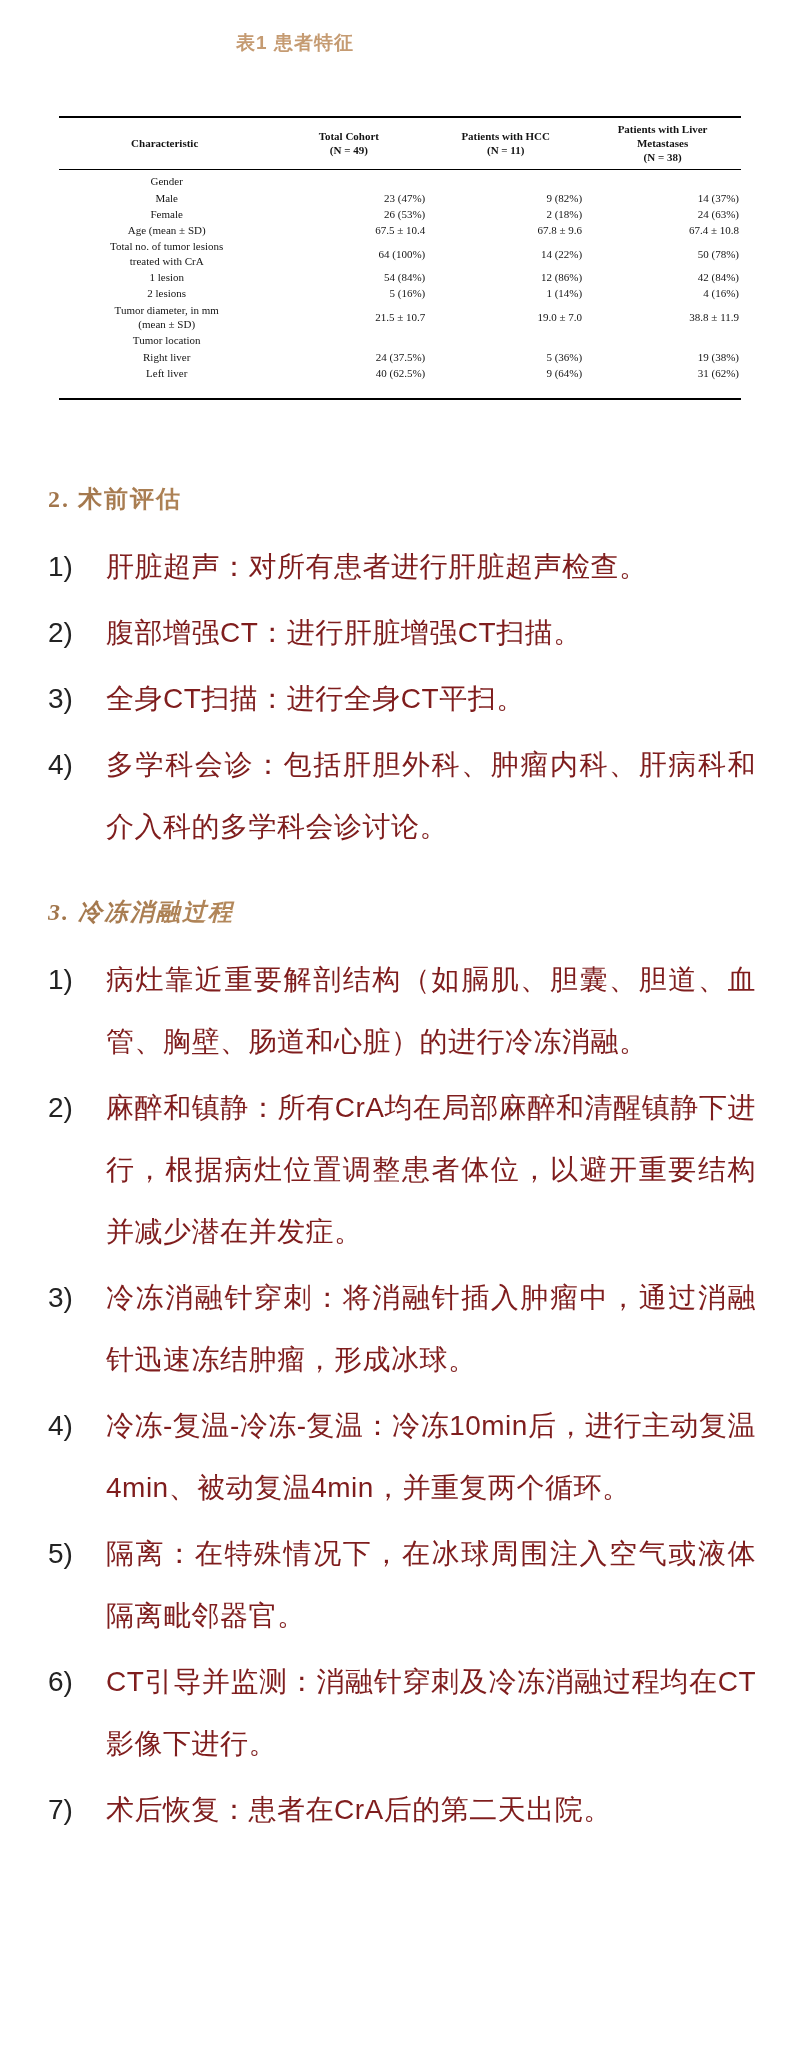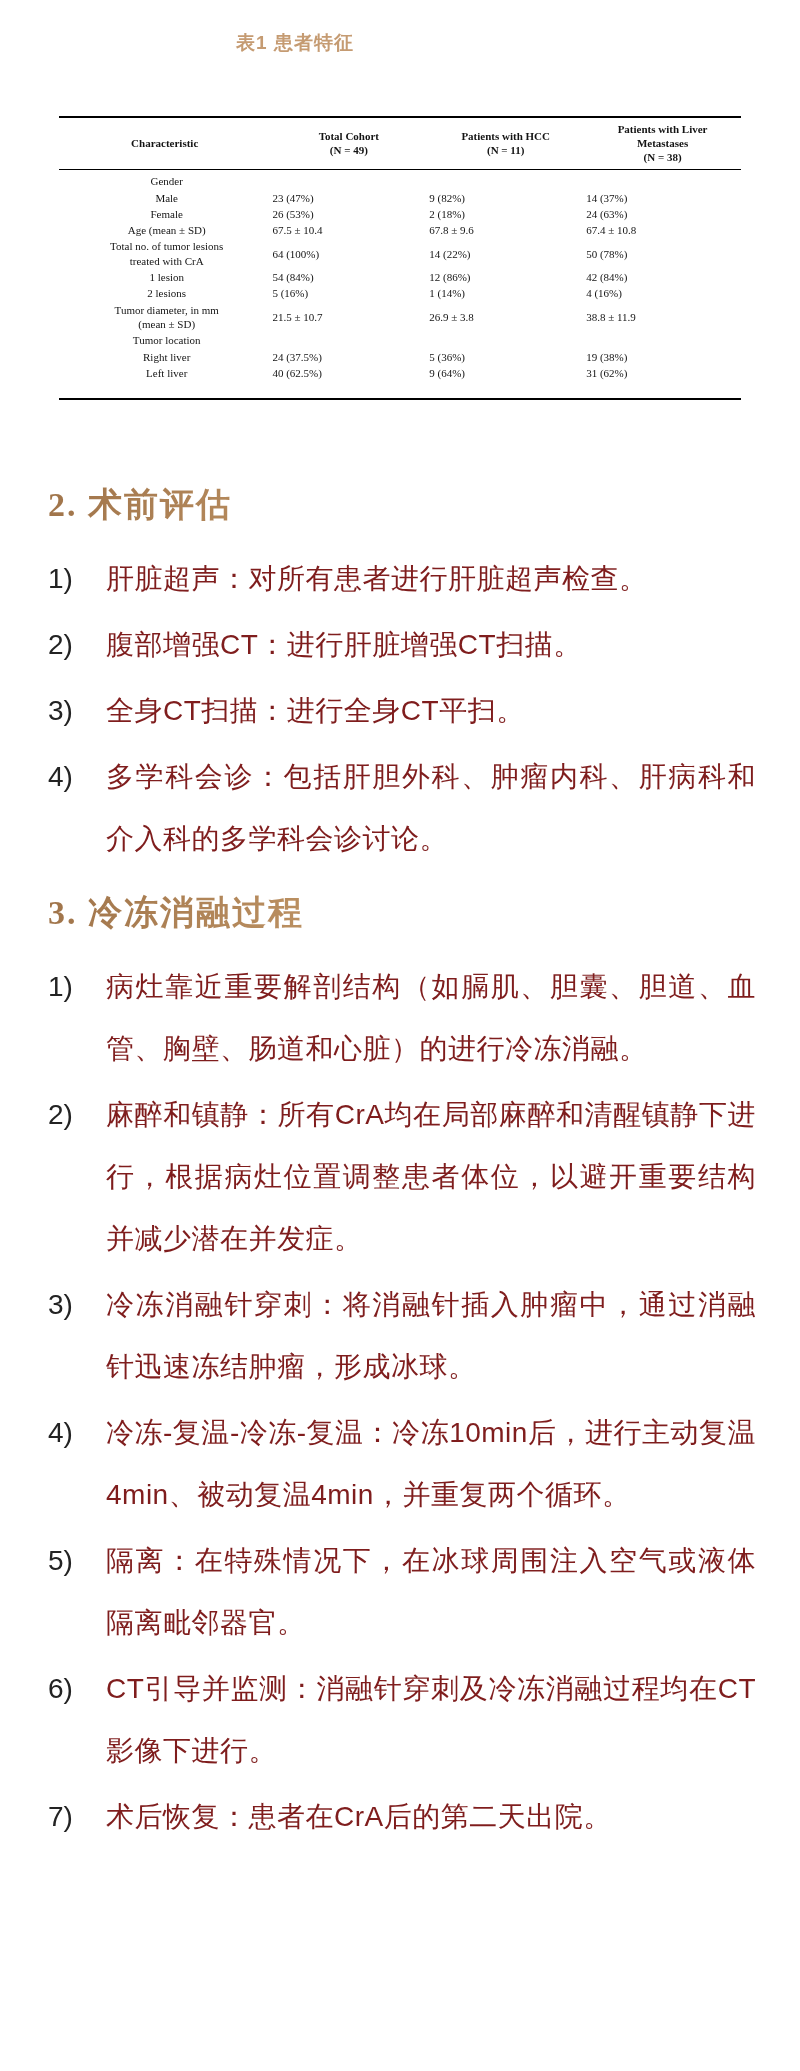--- a/index.html
+++ b/index.html
@@ -39,54 +39,54 @@
     border-bottom: 1px solid #000;
     font-weight: bold;
     text-align: center;
     vertical-align: middle;
     padding: 5px 2px;
     line-height: 1.25;
     white-space: pre-line;
   }
   table.char-table td {
     padding: 1px 2px;
-    text-align: left;
+    text-align: right;
     vertical-align: middle;
     line-height: 1.3;
     white-space: pre-line;
   }
   table.char-table td.rowlabel {
     text-align: center;
     padding-left: 6px;
   }
   table.char-table tbody tr:first-child td { padding-top: 4px; }
   table.char-table tbody tr:last-child td { padding-bottom: 18px; }
   .col-label { width: 31%; }
   .col-val   { width: 23%; }
 
   
   h2.sec-heading {
     margin: 85px 0 0 48px;
     font-family: "Liberation Serif", "DejaVu Serif", serif;
-    font-size: 34px;
+    font-size: 24px;
     line-height: 1.2;
     font-weight: 700;
     letter-spacing: 2px;
     color: #b3875a;
   }
   @supports ((-webkit-background-clip: text) or (background-clip: text)) {
     h2.sec-heading {
       background: linear-gradient(100deg, #a0744a 0%, #c39868 45%, #dcbf98 100%);
       -webkit-background-clip: text;
       background-clip: text;
       -webkit-text-fill-color: transparent;
       color: transparent;
     }
   }
-  h2.sec-heading.second { margin-top: 23px; }
+  h2.sec-heading.second { margin-top: 40px; font-style: italic; }
 
   
   .list {
     margin: 22px 44px 0 48px;
   }
   .item {
     display: flex;
     margin-bottom: 4px;
   }
   .num {
@@ -174,21 +174,21 @@
       <tr>
         <td class="rowlabel">2 lesions</td>
         <td>5 (16%)</td>
         <td>1 (14%)</td>
         <td>4 (16%)</td>
       </tr>
       <tr>
         <td class="rowlabel">Tumor diameter, in mm
 (mean ± SD)</td>
         <td>21.5 ± 10.7</td>
-        <td>26.9 ± 3.8</td>
+        <td>19.0 ± 7.0</td>
         <td>38.8 ± 11.9</td>
       </tr>
       <tr>
         <td class="rowlabel">Tumor location</td>
         <td></td>
         <td></td>
         <td></td>
       </tr>
       <tr>
         <td class="rowlabel">Right liver</td>

